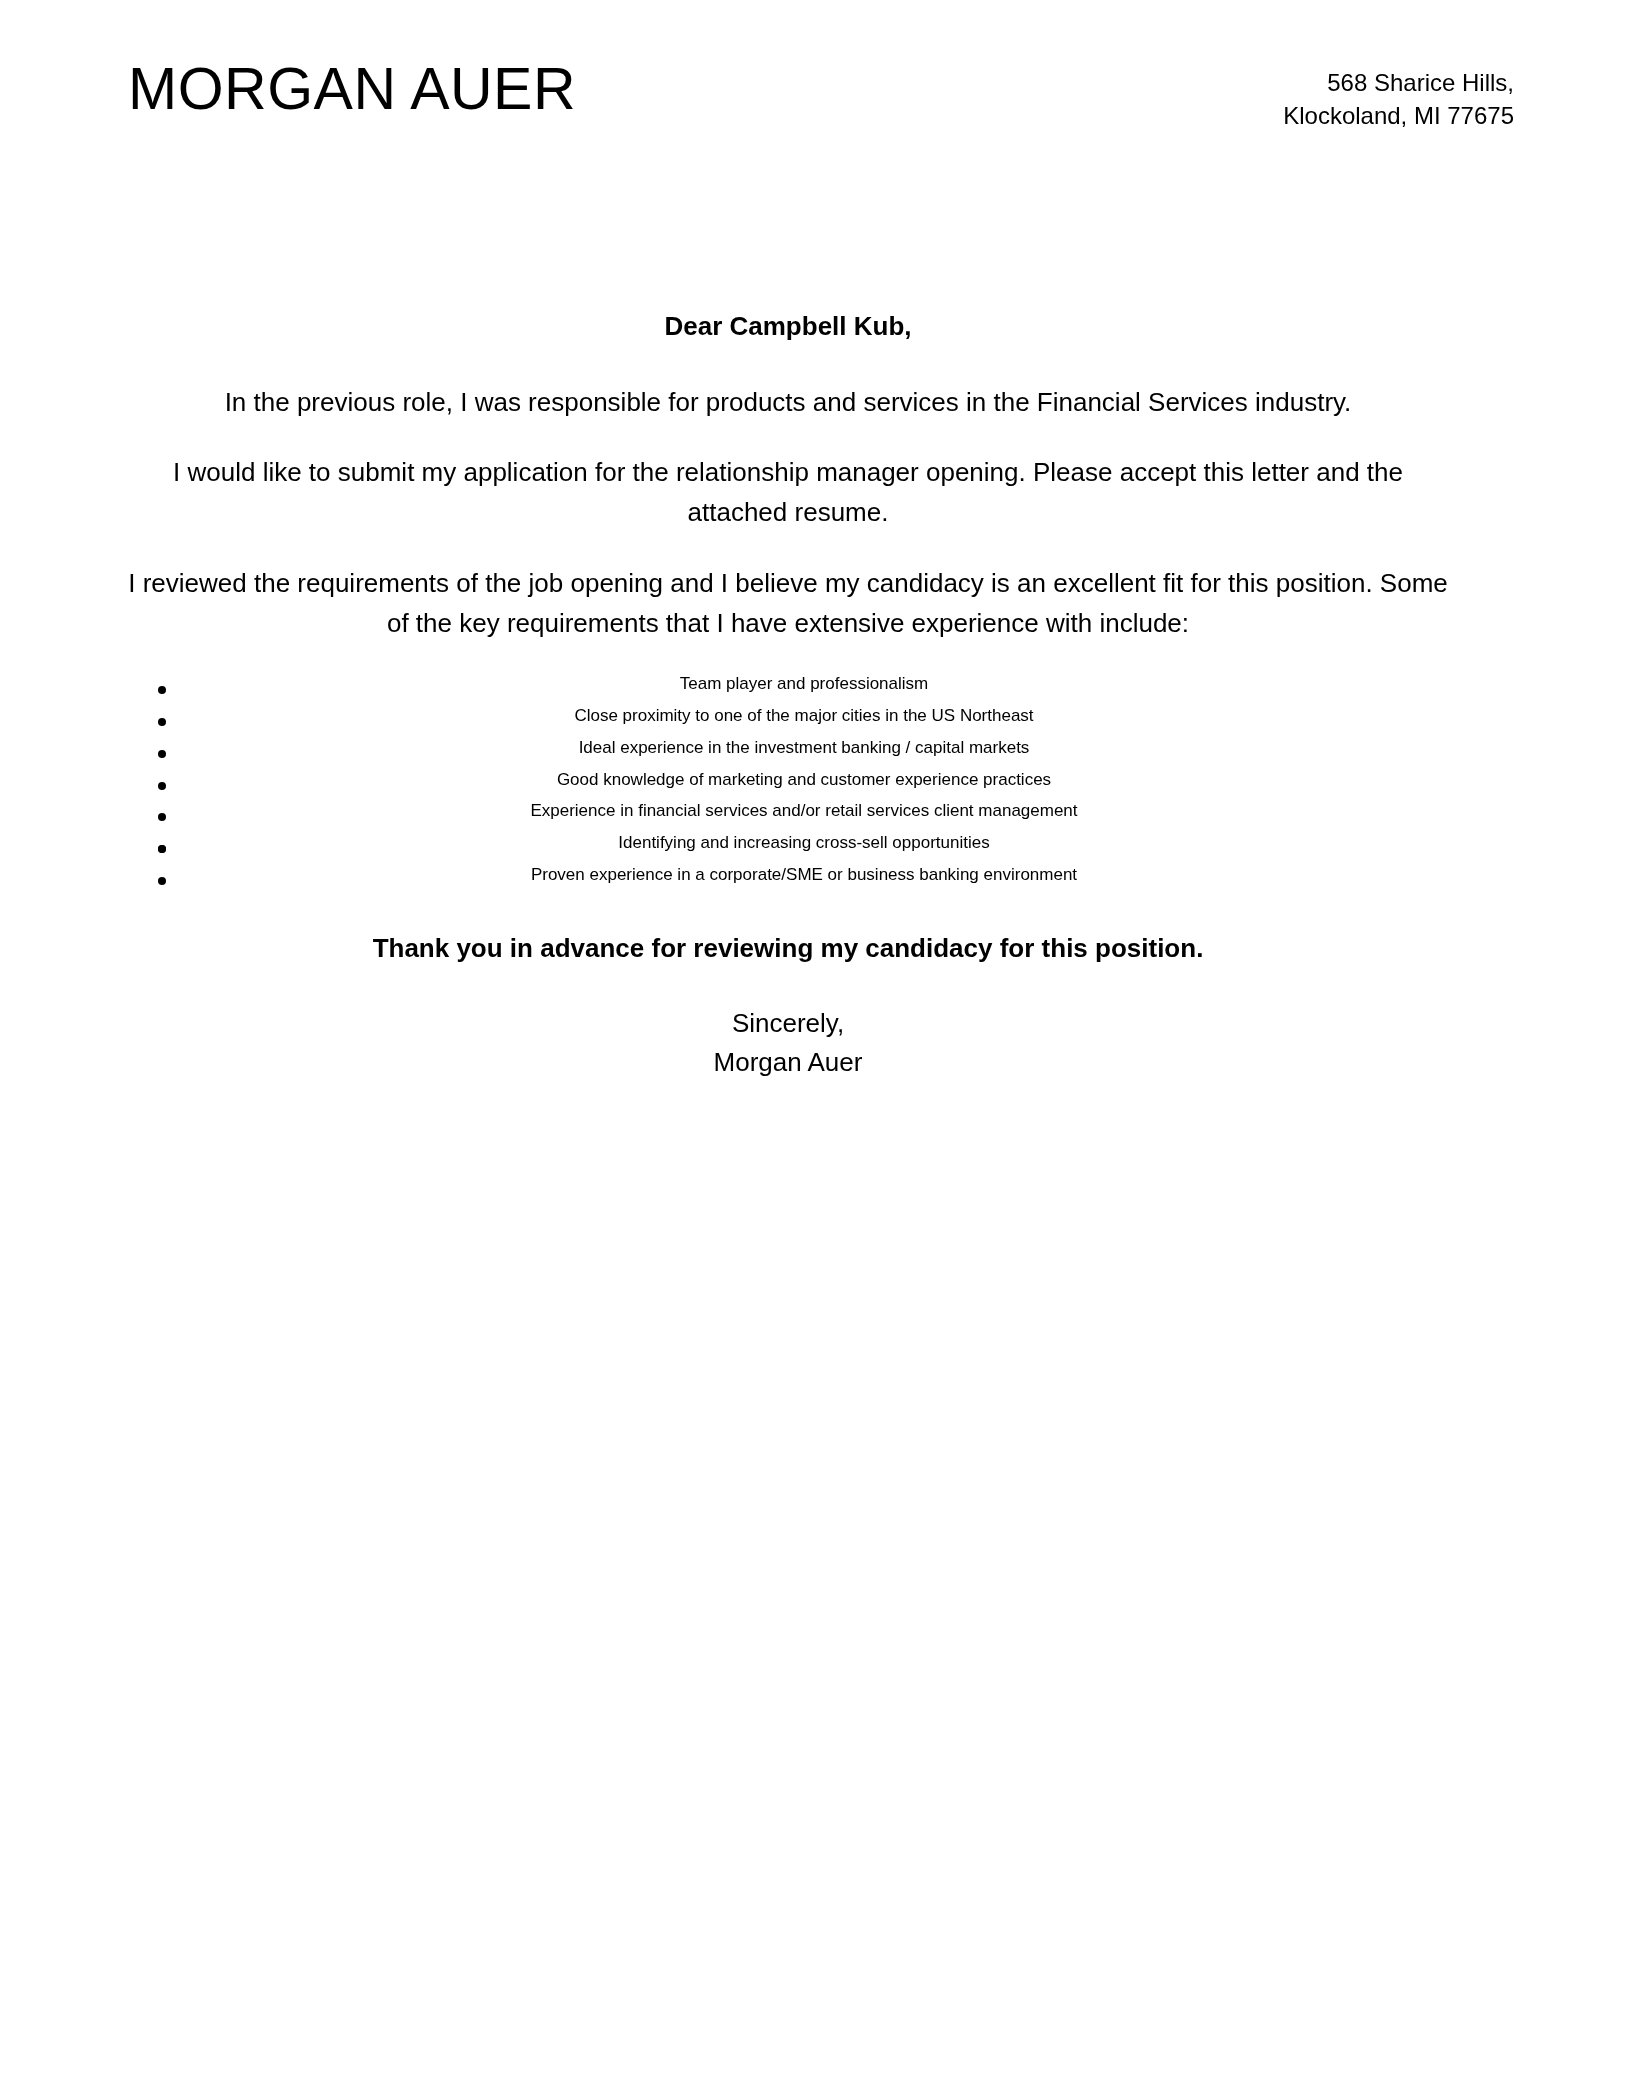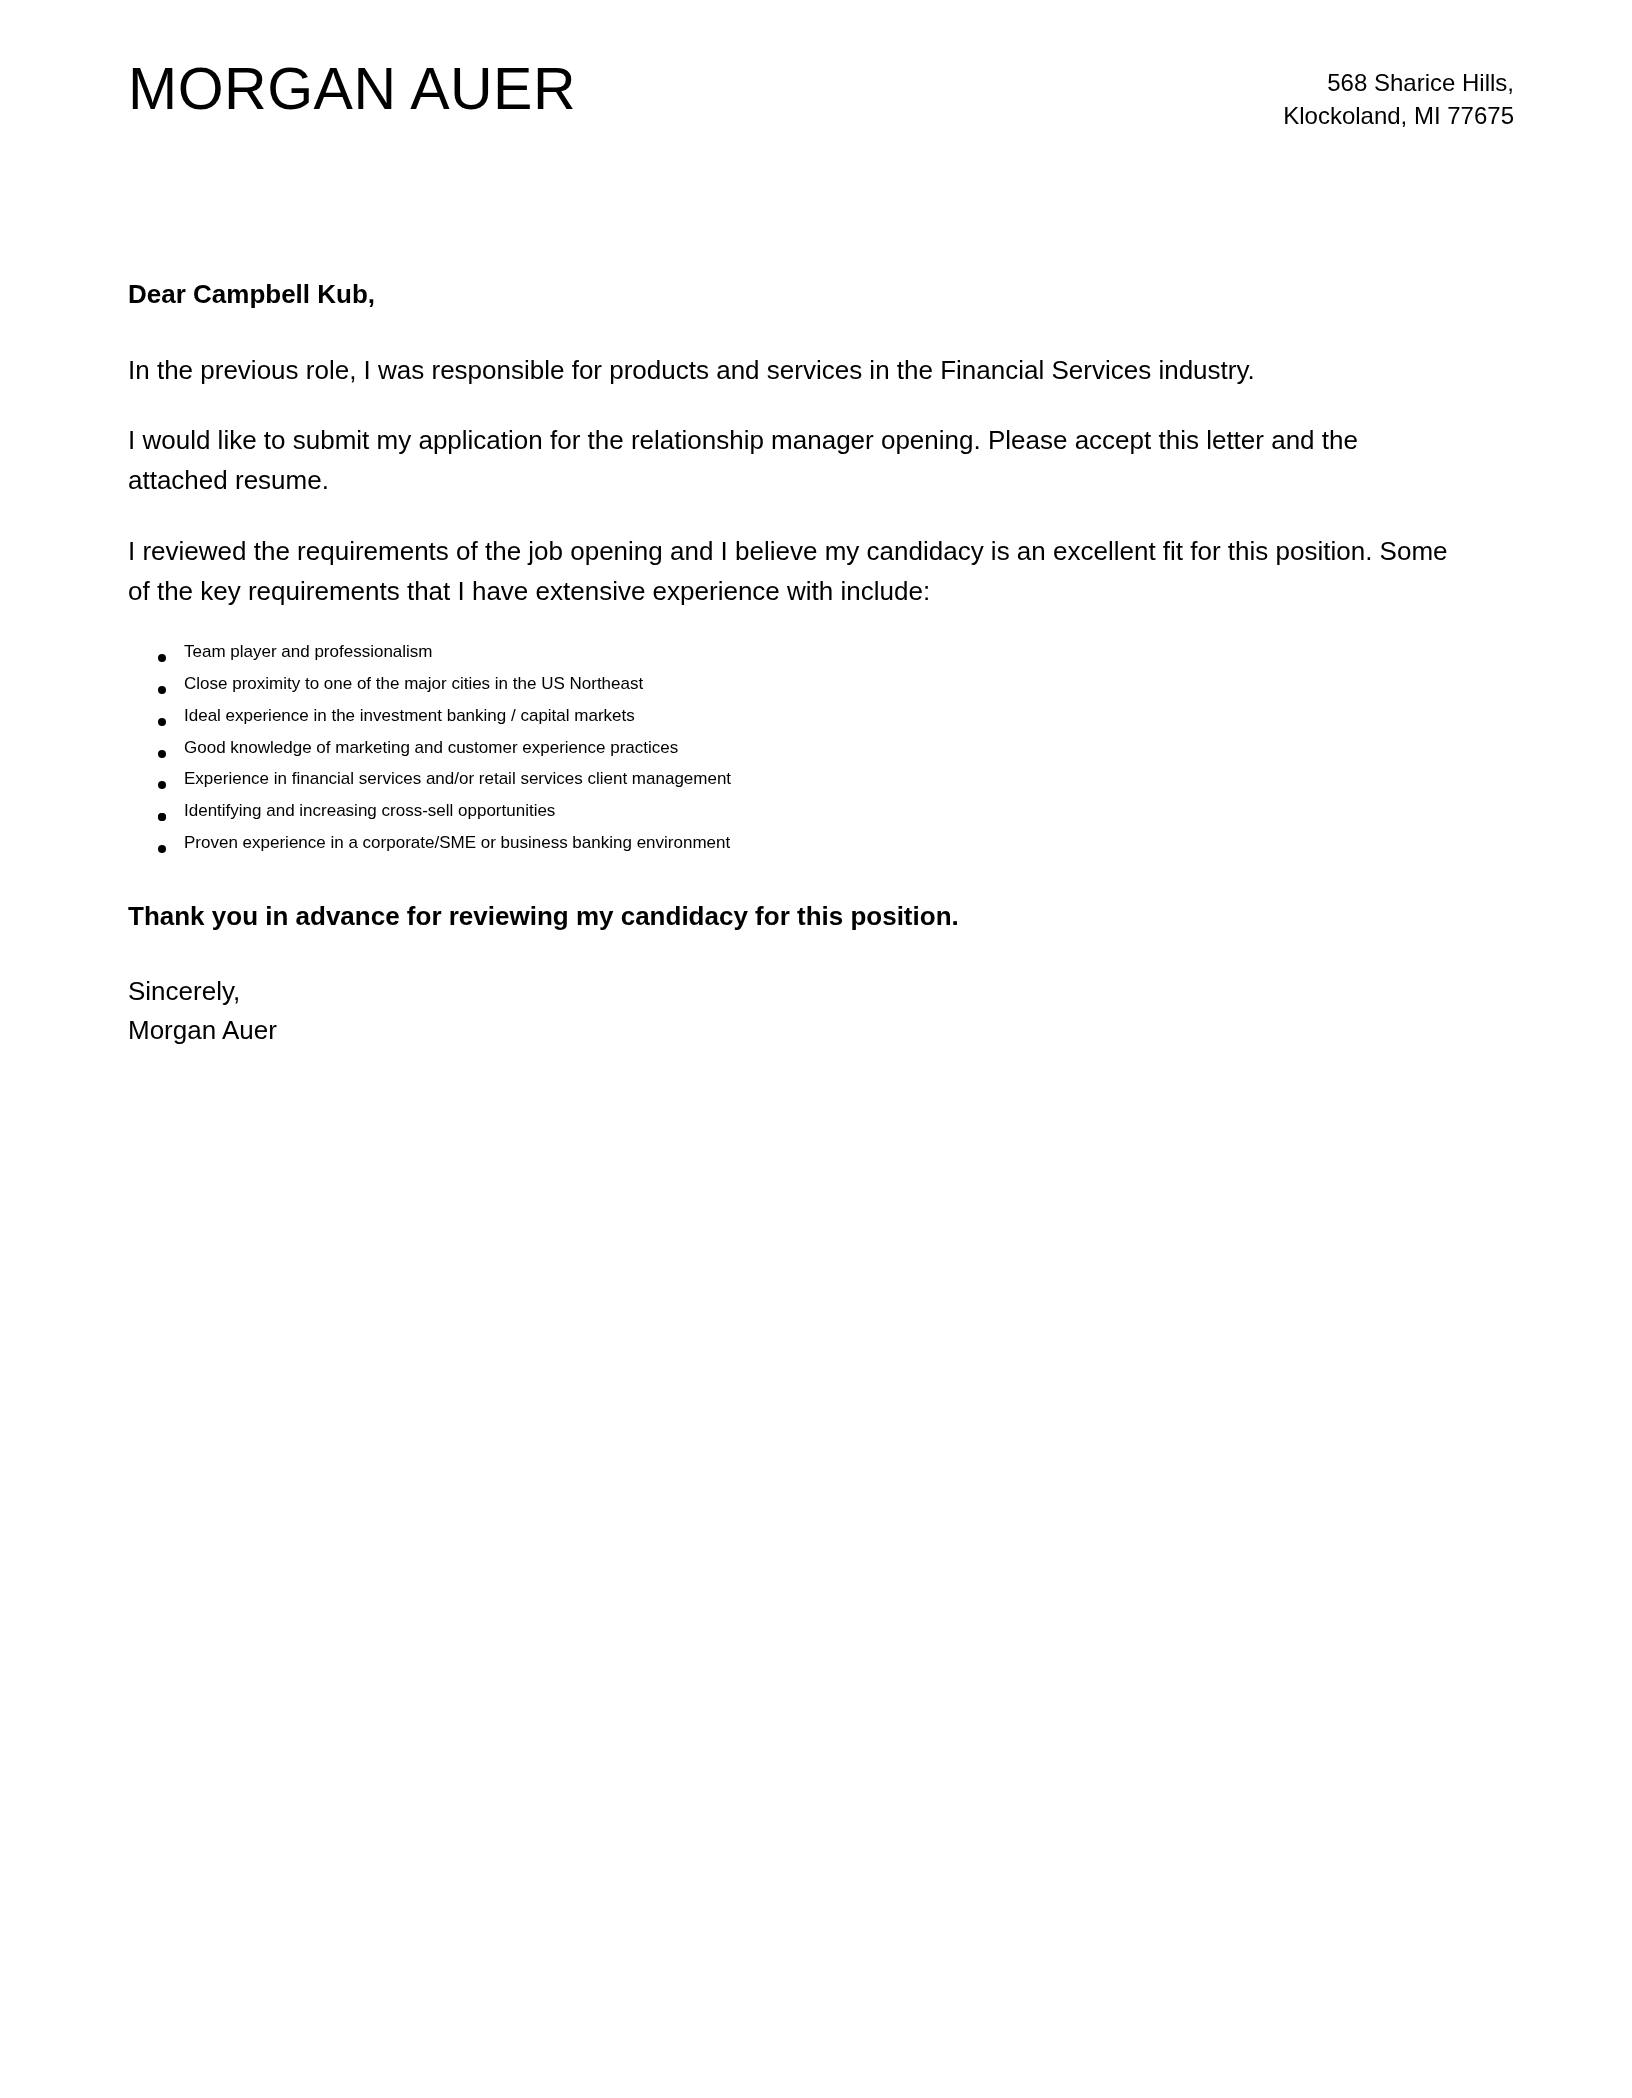--- a/index.html
+++ b/index.html
@@ -51,22 +51,23 @@
     line-height: 1.38;
     font-weight: 400;
     padding-top: 10px;
   }
   .address-line { display: block; white-space: nowrap; }
 
   
   .letter-body {
     position: absolute;
     left: 128px;
-    top: 276px;
+    top: 308px;
     width: 1320px;
+    text-align: center;
   }
 
   .salutation {
     font-size: 26px;
     font-weight: bold;
     line-height: 1.45;
     margin: 0 0 36px 0;
   }
 
   .para {

